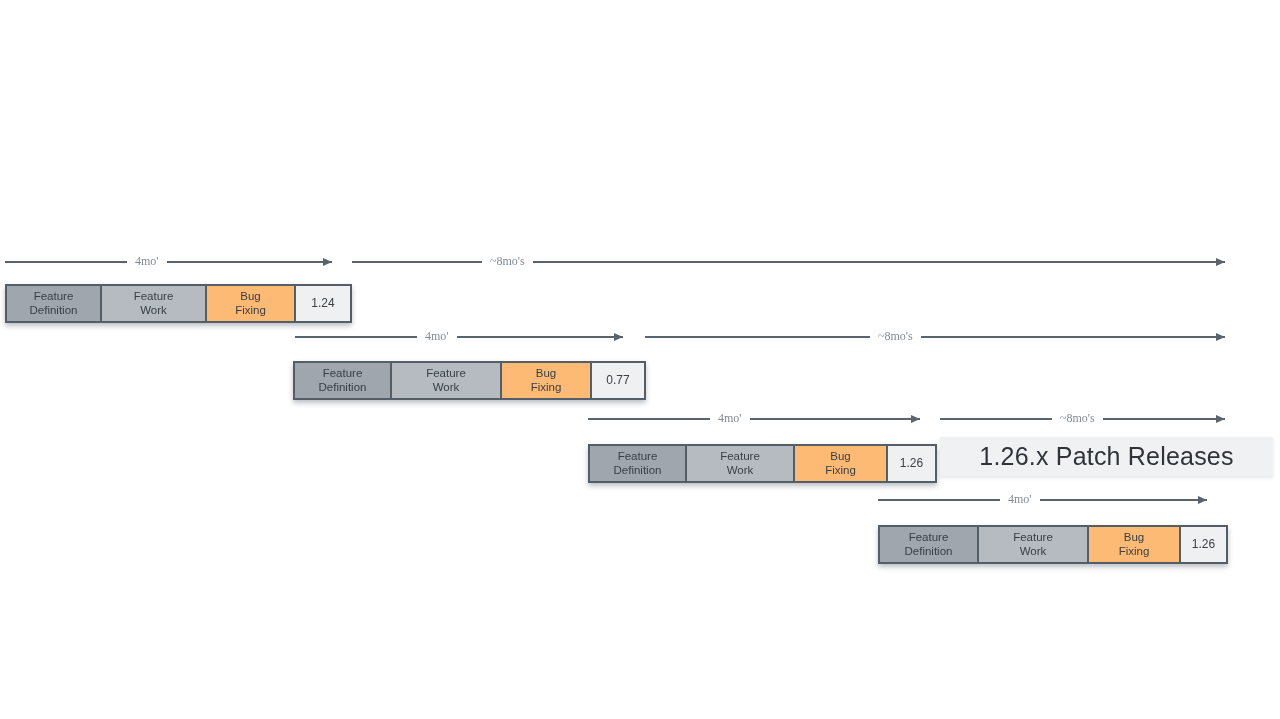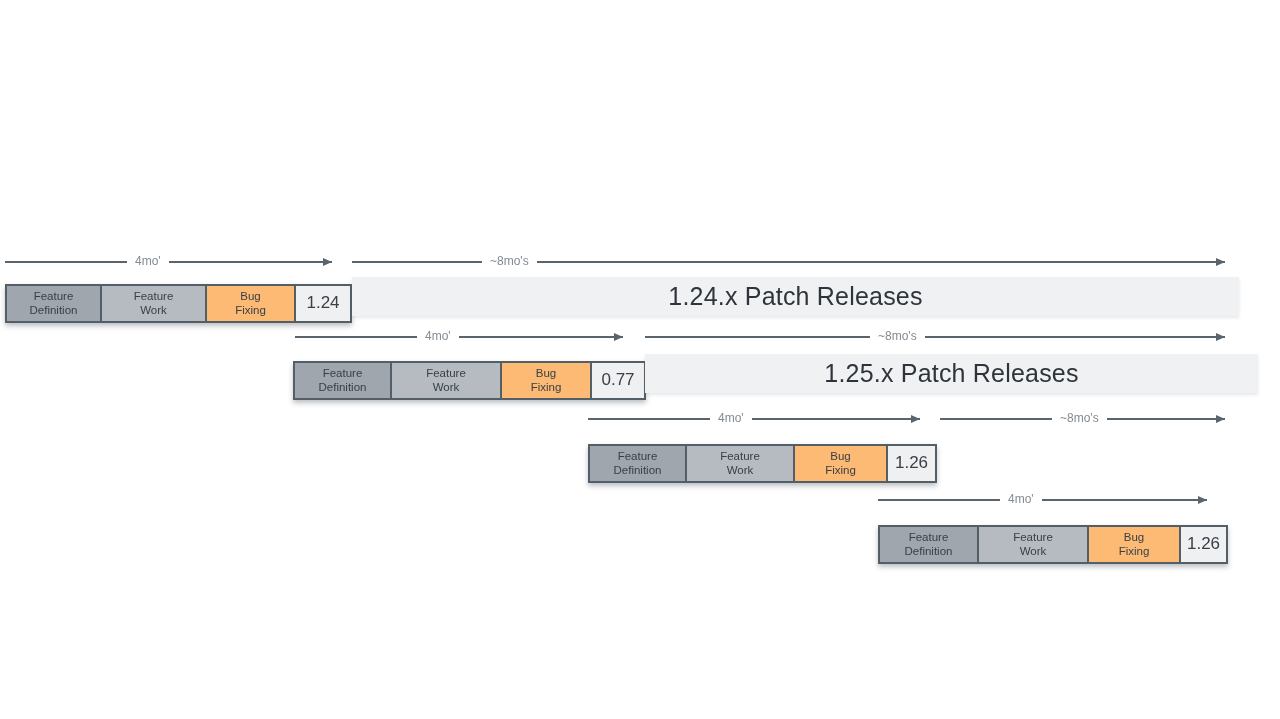--- a/index.html
+++ b/index.html
@@ -10,20 +10,21 @@
     background: #ffffff;
     font-family: "Liberation Sans", sans-serif;
     overflow: hidden;
   }
   
   .arrow {
     position: absolute;
     height: 14px;
     display: flex;
     align-items: center;
+    font-family: Liberation Serif, serif;
   }
   .seg { height: 1.5px; background: #5a646d; }
   .grow { flex: 1; }
   .head { position: relative; }
   .head::after {
     content: "";
     position: absolute;
     right: 0;
     top: 50%;
     transform: translateY(-50%);
@@ -57,21 +58,21 @@
     text-align: center;
     font-size: 11.5px;
     line-height: 1.2;
     color: #394047;
     white-space: pre-line;
   }
   .box + .box { margin-left: -2px; }
   .fd  { background: #9fa6ad; }
   .fw  { background: #b5bbc1; }
   .bf  { background: #fdba74; }
-  .ver { background: #eff0f2; font-size: 17px; white-space: nowrap; }
+  .ver { background: #eff0f2; font-size: 12px; white-space: nowrap; }
   
   .patchbar {
     position: absolute;
     height: 39px;
     background: #f0f1f3;
     display: flex;
     align-items: center;
     justify-content: center;
     font-size: 25px;
     color: #2e343a;
@@ -96,62 +97,61 @@
   </div>
   <div class="boxes" style="left:5px; top:277px">
     <div class="box fd" style="width:97px">Feature
 Definition</div>
     <div class="box fw" style="width:107px">Feature
 Work</div>
     <div class="box bf" style="width:91px">Bug
 Fixing</div>
     <div class="box ver" style="width:58px">1.24</div>
   </div>
-  <div class="patchbar" style="left:352px; top:277px; width:887px">1.24.x Patch Releases</div>
 
   <div class="arrow" style="left:295px; top:330px; width:328px">
     <div class="seg" style="width:122px"></div>
     <div class="lbl">4mo'</div>
     <div class="seg grow head"></div>
   </div>
   <div class="arrow" style="left:645px; top:330px; width:580px">
     <div class="seg" style="width:225px"></div>
     <div class="lbl">~8mo's</div>
     <div class="seg grow head"></div>
   </div>
   <div class="boxes" style="left:293px; top:354px">
     <div class="box fd" style="width:99px">Feature
 Definition</div>
     <div class="box fw" style="width:112px">Feature
 Work</div>
     <div class="box bf" style="width:92px">Bug
 Fixing</div>
     <div class="box ver" style="width:56px">0.77</div>
   </div>
-  <div class="patchbar" style="left:645px; top:354px; width:613px">1.25.x Patch Releases</div>
 
   <div class="arrow" style="left:588px; top:412px; width:332px">
     <div class="seg" style="width:122px"></div>
     <div class="lbl">4mo'</div>
     <div class="seg grow head"></div>
   </div>
   <div class="arrow" style="left:940px; top:412px; width:285px">
     <div class="seg" style="width:112px"></div>
     <div class="lbl">~8mo's</div>
     <div class="seg grow head"></div>
   </div>
   <div class="boxes" style="left:588px; top:437px">
     <div class="box fd" style="width:99px">Feature
 Definition</div>
     <div class="box fw" style="width:110px">Feature
 Work</div>
     <div class="box bf" style="width:95px">Bug
 Fixing</div>
     <div class="box ver" style="width:51px">1.26</div>
   </div>
+  <div class="patchbar" style="left:940px; top:437px; width:333px">1.26.x Patch Releases</div>
 
   <div class="arrow" style="left:878px; top:493px; width:329px">
     <div class="seg" style="width:122px"></div>
     <div class="lbl">4mo'</div>
     <div class="seg grow head"></div>
   </div>
   <div class="boxes" style="left:878px; top:518px">
     <div class="box fd" style="width:101px">Feature
 Definition</div>
     <div class="box fw" style="width:112px">Feature

